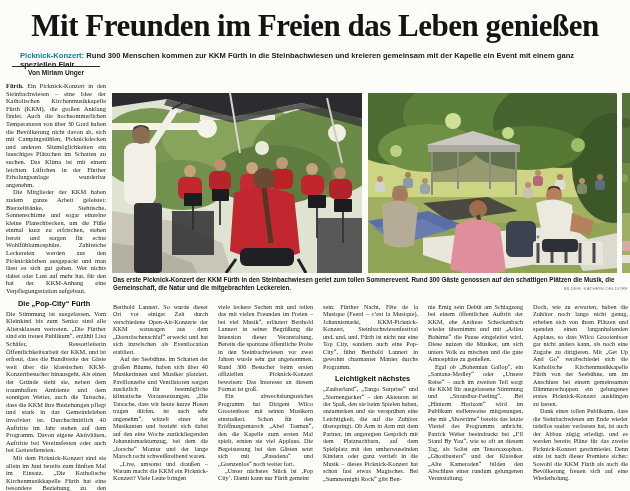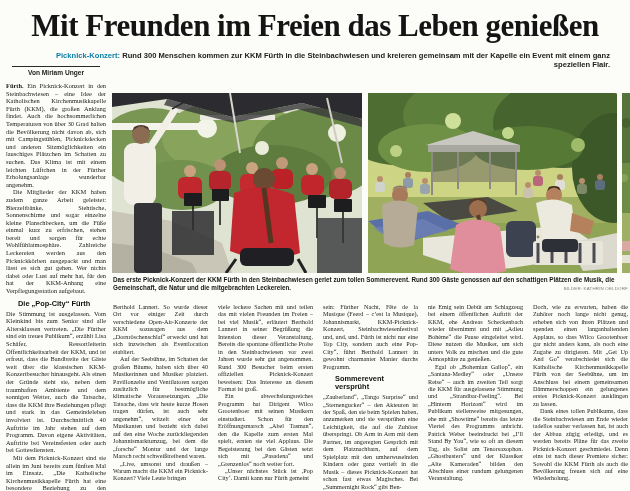--- a/index.html
+++ b/index.html
@@ -14,21 +14,21 @@
   
   .headline{
     position:absolute;top:9px;left:0;width:630px;
     margin:0;text-align:center;
     font-family:"Liberation Serif", serif;
     font-weight:700;font-size:31px;line-height:34px;
     letter-spacing:-0.5px;color:#141414;
   }
   .subtitle{
     position:absolute;top:51px;left:20px;width:590px;
-    margin:0;text-align:right;
+    margin:0;text-align:left;
     font-family:"Liberation Sans", sans-serif;
     font-weight:700;font-size:7.6px;line-height:9px;color:#222;
   }
   .kicker{color:#0c7fa6;}
   
   .col{
     text-align:justify;
     font-size:6.2px;line-height:7.45px;
   }
   .col1{
@@ -267,21 +267,21 @@
       <p class="para">Auf der Seebühne, im Schatten der großen Bäume, haben sich über 40 Musikerinnen und Musiker platziert. Pavillonzelte und Ventilatoren sorgen zusätzlich für bestmögliche klimatische Voraussetzungen. „Die Tatsache, dass wir heute kurze Hosen tragen dürfen, ist auch sehr angenehm“, witzelt einer der Musikanten und bezieht sich dabei auf den eine Woche zurückliegenden Johannismarktumzug, bei dem die „forsche“ Montur und der lange Marsch recht schweißtreibend waren.</p>
       <p class="para">„Live, umsonst und draußen – Warum macht die KKM ein Picknick-Konzert? Viele Leute bringen</p>
     </div>
     <div class="col">
       <p class="para">viele leckere Sachen mit und teilen das mit vielen Freunden im Freien – bei viel Musik“, erläutert Berthold Lannert in seiner Begrüßung die Intension dieser Veranstaltung. Bereits die spontane öffentliche Probe in den Steinbachwiesen vor zwei Jahren wurde sehr gut angenommen. Rund 300 Besucher beim ersten offiziellen Picknick-Konzert beweisen: Das Interesse an diesem Format ist groß.</p>
       <p class="para">Ein abwechslungsreiches Programm hat Dirigent Wilco Grootenboer mit seinen Musikern einstudiert. Schon für den Eröffnungsmarsch „Abel Tasman“, den die Kapelle zum ersten Mal spielt, ernten sie viel Applaus. Die Begeisterung bei den Gästen setzt sich mit „Pasadena“ und „Grenzenlos“ noch weiter fort.</p>
       <p class="para">„Unser nächstes Stück ist ‚Pop City‘. Damit kann nur Fürth gemeint</p>
     </div>
     <div class="col">
       <p class="para">sein: Fürther Nacht, Fête de la Musique (Feerd – c’est la Musique), Johannismarkt, KKM-Picknick-Konzert, Steinbachwiesenfestival und, und, und. Fürth ist nicht nur eine Top City, sondern auch eine Pop-City“, führt Berthold Lannert in gewohnt charmanter Manier durchs Programm.</p>
-      <h3 class="subhead">Sommerevent versprüht</h3>
+      <h3 class="subhead">Leichtigkeit nächstes</h3>
       <p class="para">„Zauberland“, „Tango Surprise“ und „Sternengucker“ – den Akteuren ist der Spaß, den sie beim Spielen haben, anzumerken und sie versprühen eine Leichtigkeit, die auf die Zuhörer überspringt. Ob Arm in Arm mit dem Partner, im angeregten Gespräch mit dem Platznachbarn, auf dem Spielplatz mit den umherwuselnden Kindern oder ganz vertieft in die Musik – dieses Picknick-Konzert hat schon fast etwas Magisches. Bei „Summernight Rock“ gibt Ben-</p>
     </div>
     <div class="col">
       <p class="para">nie Emig sein Debüt am Schlagzeug bei einem öffentlichen Auftritt der KKM, ehe Andreas Scheckenbach wieder übernimmt und mit „Adieu Bohème“ die Pause eingeleitet wird. Diese nutzen die Musiker, um sich unters Volk zu mischen und die gute Atmosphäre zu genießen.</p>
       <p class="para">Egal ob „Bohemian Gallop“, ein „Santana-Medley“ oder „Unsere Reise“ – auch im zweiten Teil sorgt die KKM für ausgelassene Stimmung und „Strandbar-Feeling“. Bei „Hinterm Horizont“ wird im Publikum stellenweise mitgesungen, ehe mit „Showtime“ bereits das letzte Viertel des Programms anbricht. Patrick Weber beeindruckt bei „I’ll Stand By You“, wie so oft an diesem Tag, als Solist am Tenorsaxophon. „Ghostbusters“ und der Klassiker „Alte Kameraden“ bilden den Abschluss einer rundum gelungenen Veranstaltung.</p>
     </div>
     <div class="col">
       <p class="para">Doch, wie zu erwarten, haben die Zuhörer noch lange nicht genug, erheben sich von ihren Plätzen und spenden einen langanhaltenden Applaus, so dass Wilco Grootenboer gar nicht anders kann, als noch eine Zugabe zu dirigieren. Mit „Get Up And Go“ verabschiedet sich die Katholische Kirchenmusikkapelle Fürth von der Seebühne, um im Anschluss bei einem gemeinsamen Dämmerschoppen ein gelungenes erstes Picknick-Konzert ausklingen zu lassen.</p>
       <p class="para">Dank eines tollen Publikums, dass die Steinbachwiesen am Ende wieder tadellos sauber verlassen hat, ist auch der Abbau zügig erledigt, und es werden bereits Pläne für das zweite Picknick-Konzert geschmiedet. Denn eins ist nach dieser Premiere sicher: Sowohl die KKM Fürth als auch die Bevölkerung freuen sich auf eine Wiederholung.</p>
     </div>

